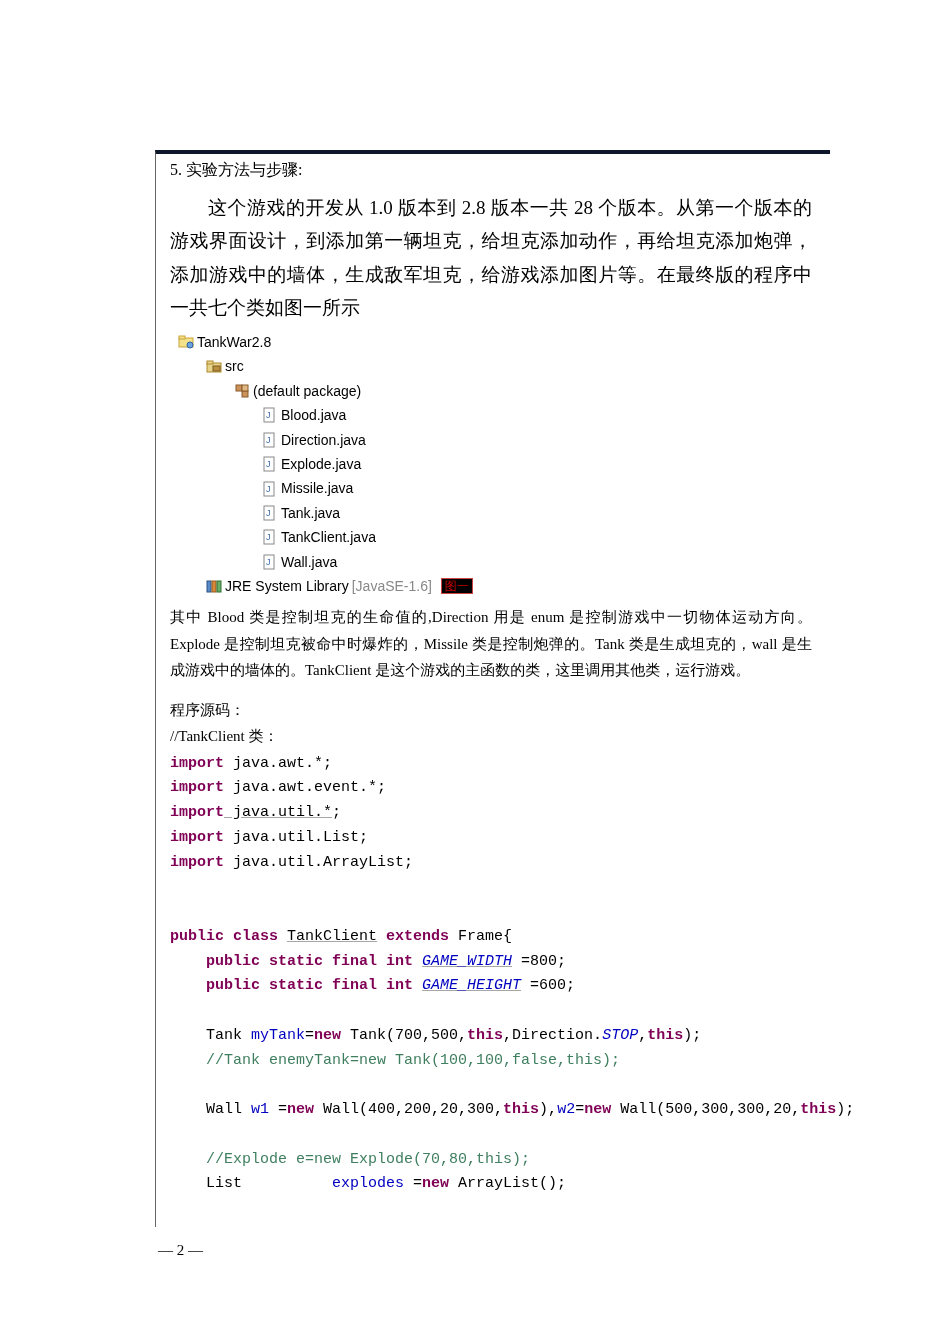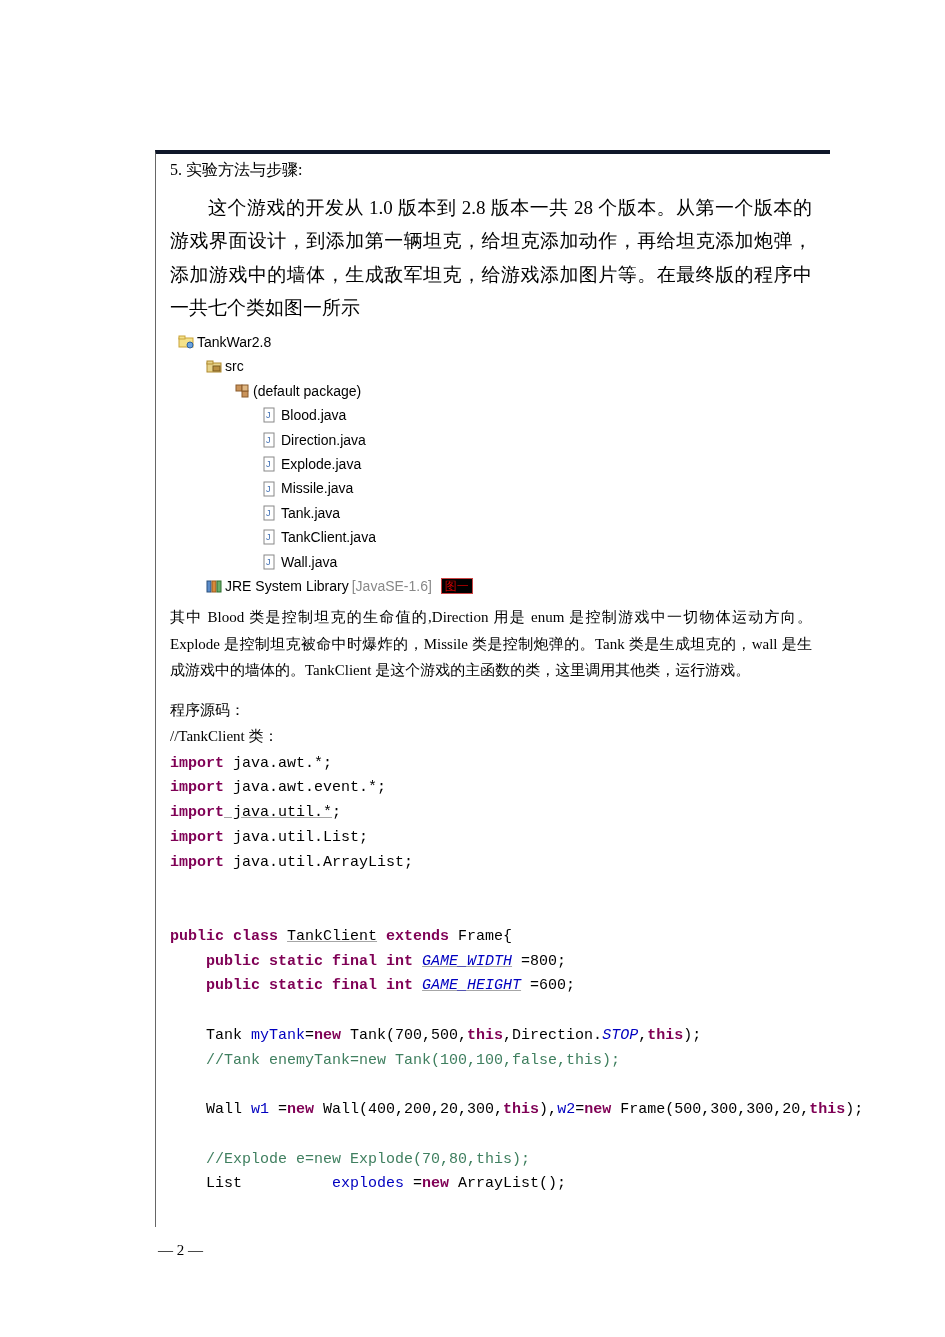--- a/index.html
+++ b/index.html
@@ -225,20 +225,20 @@
 <span class="kw">import</span><span> java.util.ArrayList;</span>
 <span></span>
 <span></span>
 <span class="kw">public class </span><span class="ul">TankClient</span><span class="kw"> extends</span><span> Frame{</span>
 <span class="kw">    public static final int </span><span class="it ul">GAME_WIDTH</span><span> =800;</span>
 <span class="kw">    public static final int </span><span class="it ul">GAME_HEIGHT</span><span> =600;</span>
 <span></span>
 <span>    Tank </span><span class="bl">myTank</span><span>=</span><span class="kw">new</span><span> Tank(700,500,</span><span class="kw">this</span><span>,Direction.</span><span class="it">STOP</span><span>,</span><span class="kw">this</span><span>);</span>
 <span class="cm">    //Tank enemyTank=new Tank(100,100,false,this);</span>
 <span></span>
-<span>    Wall </span><span class="bl">w1</span><span> =</span><span class="kw">new</span><span> Wall(400,200,20,300,</span><span class="kw">this</span><span>),</span><span class="bl">w2</span><span>=</span><span class="kw">new</span><span> Frame(500,300,300,20,</span><span class="kw">this</span><span>);</span>
+<span>    Wall </span><span class="bl">w1</span><span> =</span><span class="kw">new</span><span> Wall(400,200,20,300,</span><span class="kw">this</span><span>),</span><span class="bl">w2</span><span>=</span><span class="kw">new</span><span> Wall(500,300,300,20,</span><span class="kw">this</span><span>);</span>
 <span></span>
 <span class="cm">    //Explode e=new Explode(70,80,this);</span>
 <span>    List          </span><span class="bl">explodes</span><span> =</span><span class="kw">new</span><span> ArrayList();</span></div>
 
 </div>
 
 <div class="page-foot">— 2 —</div>
 
 </body></html>

